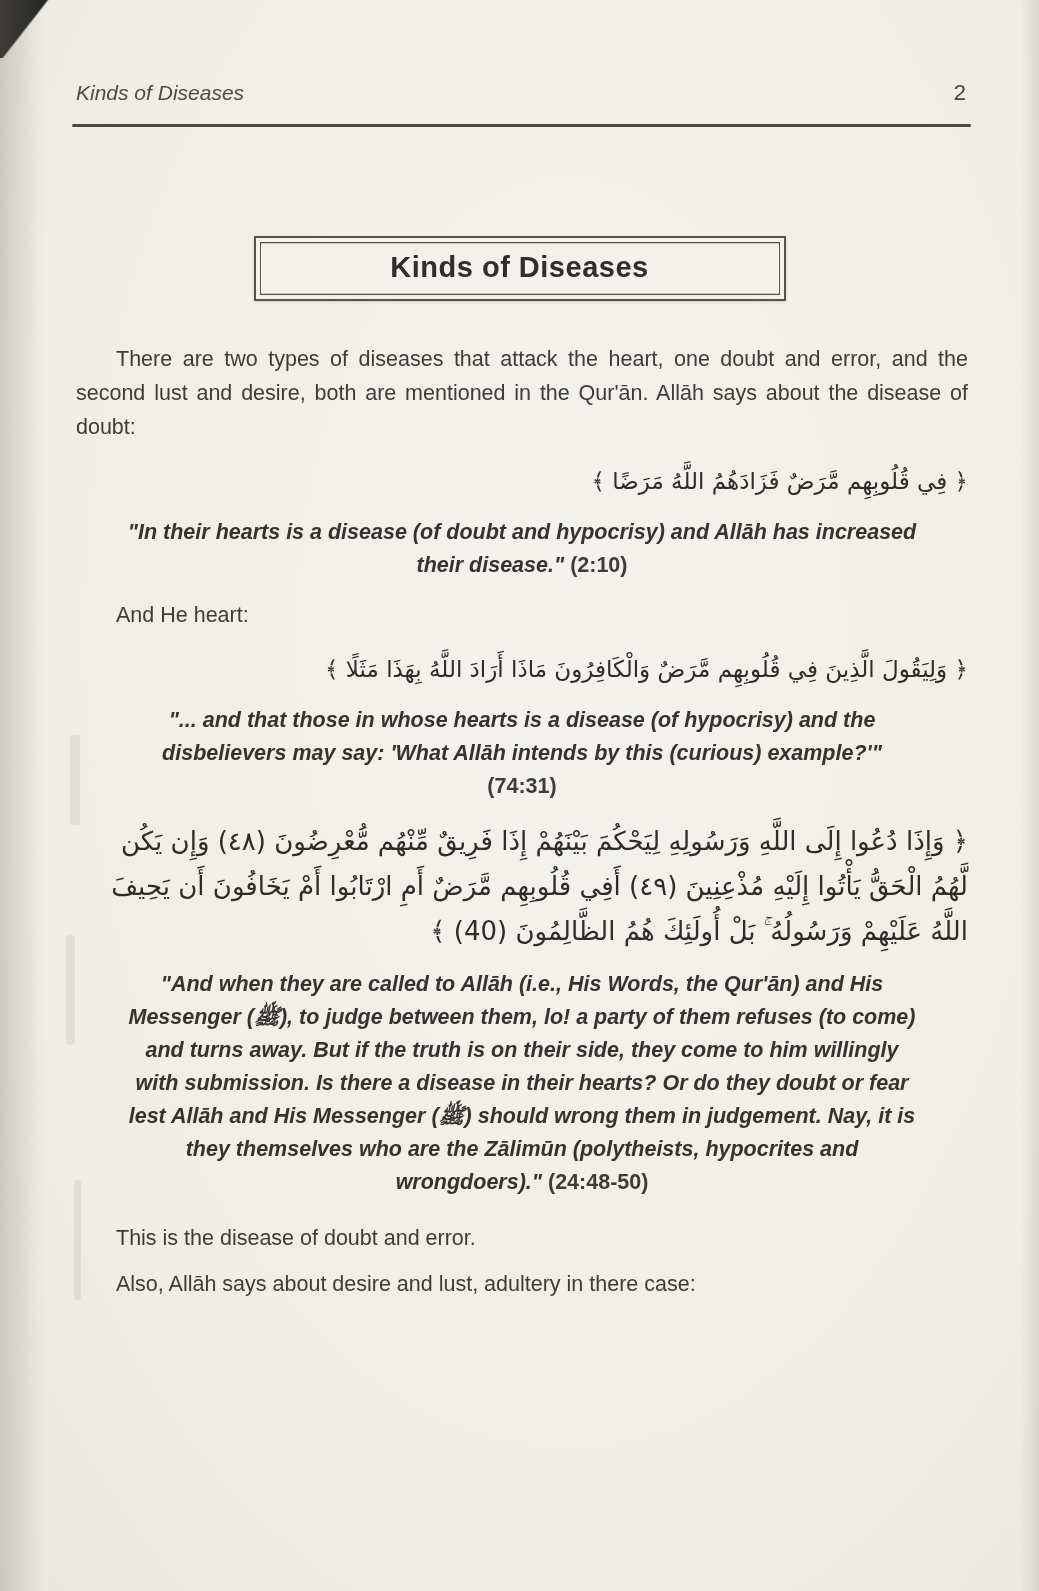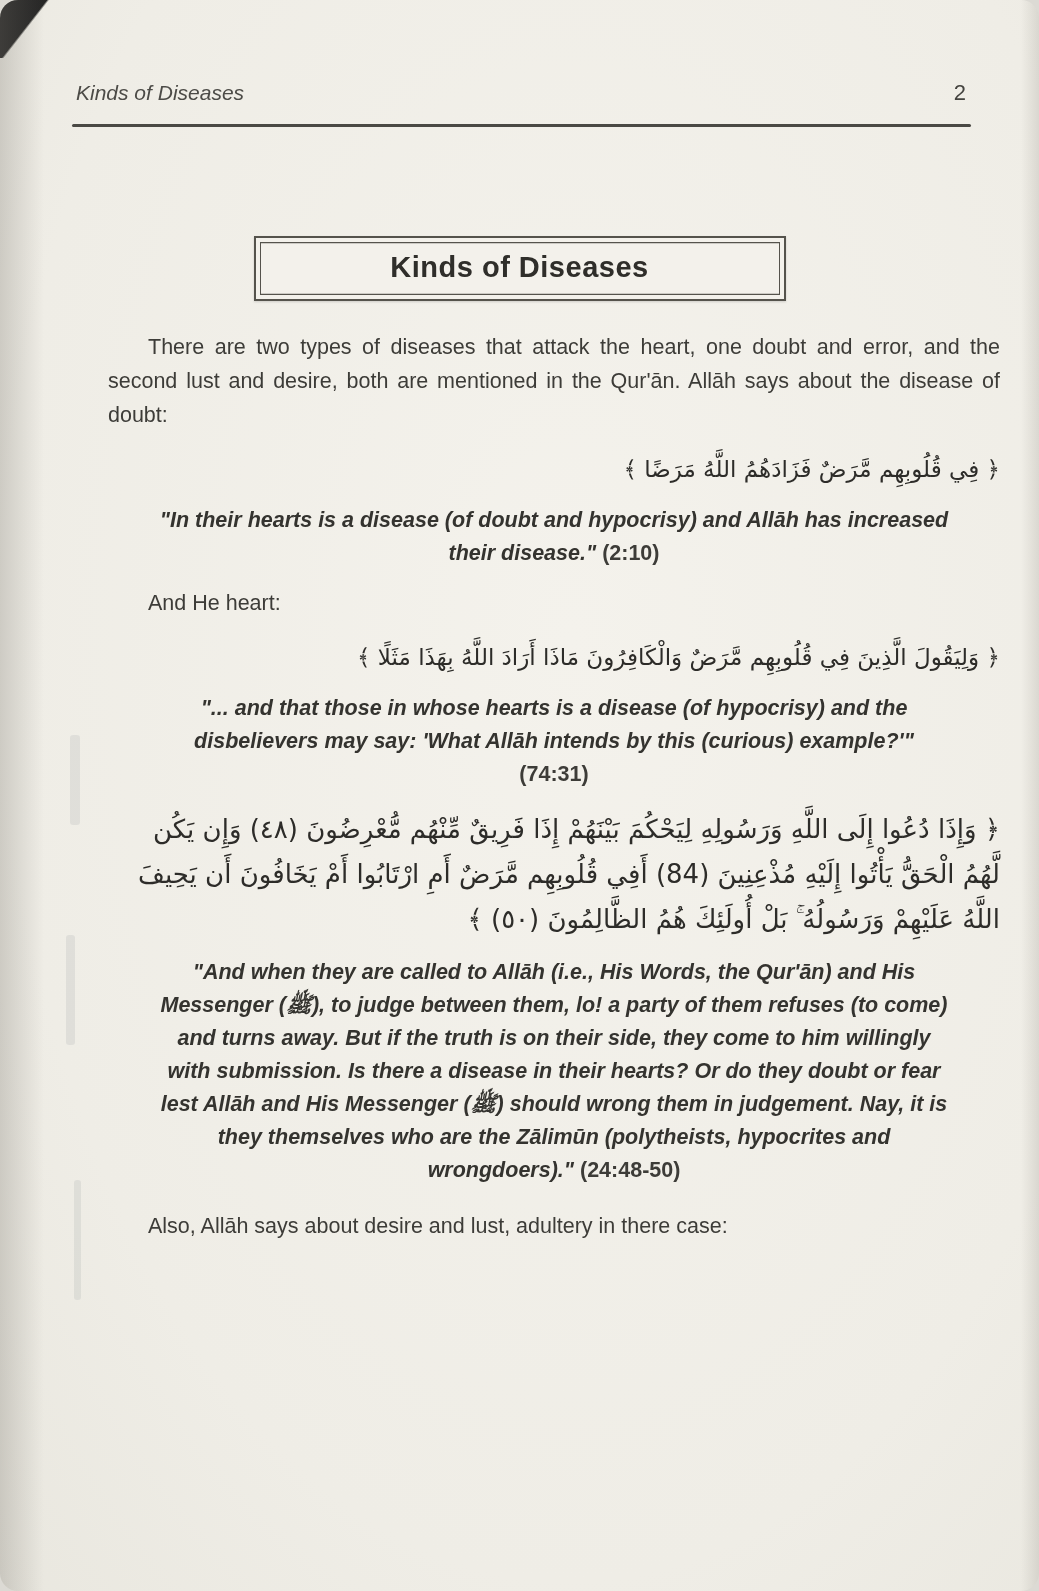--- a/index.html
+++ b/index.html
@@ -6,21 +6,20 @@
   .page {
     position: relative;
     width: 1039px;
     height: 1591px;
     margin: 0 auto;
     background: #f1efe9;
     background-image: radial-gradient(ellipse at 55% 40%, #f4f2ec 0%, #efede6 70%, #e9e7df 100%);
     overflow: hidden;
     font-family: "Liberation Sans", sans-serif;
     color: #3d3c38;
-    border-radius: 18px;
   }
   
   .scan-corner {
     position: absolute; top: 0; left: 0; width: 78px; height: 58px;
     background: linear-gradient(128deg, #161616 38%, rgba(22,22,22,0) 40%);
     opacity: 0.92;
   }
   .scan-edge {
     position: absolute; top: 0; left: 0; width: 44px; height: 100%;
     background: linear-gradient(to right, rgba(120,116,108,0.28), rgba(120,116,108,0));
@@ -62,21 +61,21 @@
     background:
       linear-gradient(to bottom, rgba(85,83,76,0.25) 0 1px, transparent 1px) top/100% 3px no-repeat,
       linear-gradient(to top, rgba(85,83,76,0.25) 0 1px, transparent 1px) bottom/100% 3px no-repeat;
   }
   .chapter-title {
     margin: 0; font-size: 29px; font-weight: bold; color: #2f2e2a;
     letter-spacing: 0.5px; font-family: "Liberation Sans", sans-serif;
   }
 
   
-  .content { position: absolute; top: 330px; left: 76px; width: 892px; margin-left: 32px; }
+  .content { position: absolute; top: 342px; left: 76px; width: 892px; }
   p { margin: 0; }
   .body {
     font-size: 21.5px; line-height: 34px; text-align: justify; color: #3d3c38;
   }
   .indent { text-indent: 40px; }
   .mb { margin-bottom: 12px; }
   .arabic {
     direction: rtl; text-align: right;
     font-family: "DejaVu Sans", sans-serif;
     font-size: 23px; line-height: 46px; color: #2d2c29;
@@ -126,25 +125,26 @@
 
     <p class="body indent mb">And He heart:</p>
 
     <p class="arabic" dir="rtl">﴿ وَلِيَقُولَ الَّذِينَ فِي قُلُوبِهِم مَّرَضٌ وَالْكَافِرُونَ مَاذَا أَرَادَ اللَّهُ بِهَذَا مَثَلًا ﴾</p>
 
     <p class="quote"><em>"... and that those in whose hearts is a disease (of hypocrisy) and the disbelievers may say: 'What Allāh intends by this (curious) example?'"</em> <span class="ref">(74:31)</span></p>
 
 
     <div class="arabic long" dir="rtl">
       <div>﴿ وَإِذَا دُعُوا إِلَى اللَّهِ وَرَسُولِهِ لِيَحْكُمَ بَيْنَهُمْ إِذَا فَرِيقٌ مِّنْهُم مُّعْرِضُونَ (٤٨) وَإِن يَكُن</div>
-      <div>لَّهُمُ الْحَقُّ يَأْتُوا إِلَيْهِ مُذْعِنِينَ (84) أَفِي قُلُوبِهِم مَّرَضٌ أَمِ ارْتَابُوا أَمْ يَخَافُونَ أَن يَحِيفَ</div>
-      <div>اللَّهُ عَلَيْهِمْ وَرَسُولُهُ ۚ بَلْ أُولَئِكَ هُمُ الظَّالِمُونَ (٥٠) ﴾</div>
+      <div>لَّهُمُ الْحَقُّ يَأْتُوا إِلَيْهِ مُذْعِنِينَ (٤٩) أَفِي قُلُوبِهِم مَّرَضٌ أَمِ ارْتَابُوا أَمْ يَخَافُونَ أَن يَحِيفَ</div>
+      <div>اللَّهُ عَلَيْهِمْ وَرَسُولُهُ ۚ بَلْ أُولَئِكَ هُمُ الظَّالِمُونَ (40) ﴾</div>
     </div>
 
     <p class="quote"><em>"And when they are called to Allāh (i.e., His Words, the Qur'ān) and His Messenger (ﷺ), to judge between them, lo! a party of them refuses (to come) and turns away. But if the truth is on their side, they come to him willingly with submission. Is there a disease in their hearts? Or do they doubt or fear lest Allāh and His Messenger (ﷺ) should wrong them in judgement. Nay, it is they themselves who are the Zālimūn (polytheists, hypocrites and wrongdoers)."</em> <span class="ref">(24:48-50)</span></p>
 
     <div class="spacer-sm"></div>
 
+    <p class="body indent mb">This is the disease of doubt and error.</p>
 
     <p class="body indent">Also, Allāh says about desire and lust, adultery in there case:</p>
 
   </main>
 </div>
 
 </body></html>

